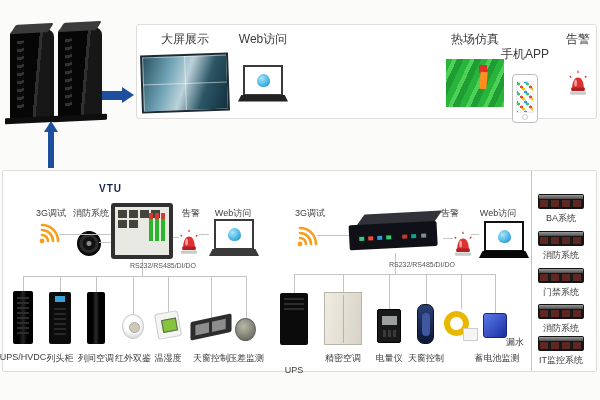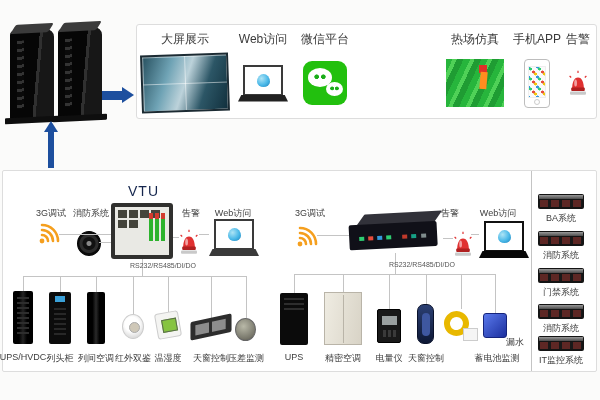--- a/index.html
+++ b/index.html
@@ -1,20 +1,20 @@
 <!DOCTYPE html>
 <html><head>
 <meta charset="utf-8">
 <style>
   html,body{margin:0;padding:0;background:#f7f6f4;font-family:"Liberation Sans","DejaVu Sans",sans-serif;}
   .canvas{position:relative;width:600px;height:400px;background:#fbfbfa;overflow:hidden;}
   .panel{position:absolute;background:#fff;border:1px solid #ddd;border-radius:3px;box-sizing:border-box;}
   .lbl{position:absolute;font-size:9px;color:#3d3d3d;text-align:center;white-space:nowrap;}
   .toplbl{font-size:12px;color:#3a3a3a;white-space:nowrap;margin-bottom:3px;}
-  .title{position:absolute;font-size:14px;font-weight:normal;color:#15264d;text-align:right;letter-spacing:1px;}
+  .title{position:absolute;font-size:10px;font-weight:bold;color:#15264d;text-align:left;letter-spacing:1px;}
   .buslbl{position:absolute;font-size:7px;color:#555;text-align:center;white-space:nowrap;}
   .hl{position:absolute;height:1px;background:#c4c4c4;}
   .vl{position:absolute;width:1px;background:#c4c4c4;}
   
   .arr-shaft{position:absolute;background:#1d4f9e;}
   .arr-head-r{position:absolute;width:0;height:0;border-top:8px solid transparent;border-bottom:8px solid transparent;border-left:12px solid #1d4f9e;}
   .arr-head-u{position:absolute;width:0;height:0;border-left:7px solid transparent;border-right:7px solid transparent;border-bottom:11px solid #1d4f9e;}
   
   .tower{position:absolute;width:44px;height:90px;border-radius:4px 8px 3px 3px;background:linear-gradient(95deg,#060606 0 58%,#303030 58% 64%,#171717 64%);transform:skewY(-3deg);}
   .tower::before{content:'';position:absolute;left:3px;top:-6px;width:38px;height:9px;background:#3b3b3b;transform:skewX(-32deg);border-radius:2px;}
@@ -149,39 +149,30 @@
       <div class="iconbox">
           <div class="laptop">
         <div class="lscr">
               <div class="ldrop"></div>
             </div>
         <div class="lbase"></div>
       </div>
         </div>
     </div>
 
-    <div class="titem" style="left:158px;width:60px;">
-      <span class="toplbl">微信平台</span>
-      <div class="iconbox">
-          <div class="wechat">
-        <div class="wc1"></div>
-            <div class="wc2"></div>
-      </div>
-        </div>
-    </div>
 
 
     <div class="titem" style="left:300px;width:76px;">
       <span class="toplbl">热场仿真</span>
       <div class="iconbox">
           <div class="thermal"></div>
         </div>
     </div>
 
-    <div class="titem" style="left:376px;width:48px;">
+    <div class="titem" style="left:364px;width:48px;margin-top:15px;">
       <span class="toplbl">手机APP</span>
       <div class="iconbox">
           <div class="phone">
             <div class="pscr"></div>
           </div>
         </div>
     </div>
 
     <div class="titem" style="left:424px;width:34px;">
       <span class="toplbl">告警</span>
@@ -305,21 +296,21 @@
     <div class="vl" style="left:458px;top:103px;height:35px;"></div>
     <div class="vl" style="left:492px;top:103px;height:39px;"></div>
 
     <div class="dev d-ups2" style="left:277px;top:122px;"></div>
     <div class="dev d-cac" style="left:321px;top:121px;"></div>
     <div class="dev d-pm" style="left:374px;top:138px;"></div>
     <div class="dev d-sw" style="left:414px;top:133px;"></div>
     <div class="dev d-leak" style="left:441px;top:138px;"></div>
     <div class="dev d-bat" style="left:480px;top:142px;"></div>
 
-    <div class="lbl" style="left:263px;top:181px;width:56px;">UPS</div>
+    <div class="lbl" style="left:263px;top:194px;width:56px;">UPS</div>
     <div class="lbl" style="left:312px;top:181px;width:56px;">精密空调</div>
     <div class="lbl" style="left:358px;top:181px;width:56px;">电量仪</div>
     <div class="lbl" style="left:395px;top:181px;width:56px;">天窗控制</div>
     <div class="lbl" style="left:438px;top:165px;width:52px;padding-left:48px;">漏水</div>
     <div class="lbl" style="left:464px;top:181px;width:60px;">蓄电池监测</div>
 
     <div class="vl" style="left:528px;top:0;height:200px;"></div>
 
     <div class="rack" style="left:535px;top:23px;"></div>
     <div class="lbl" style="left:528px;top:41px;width:60px;">BA系统</div>

